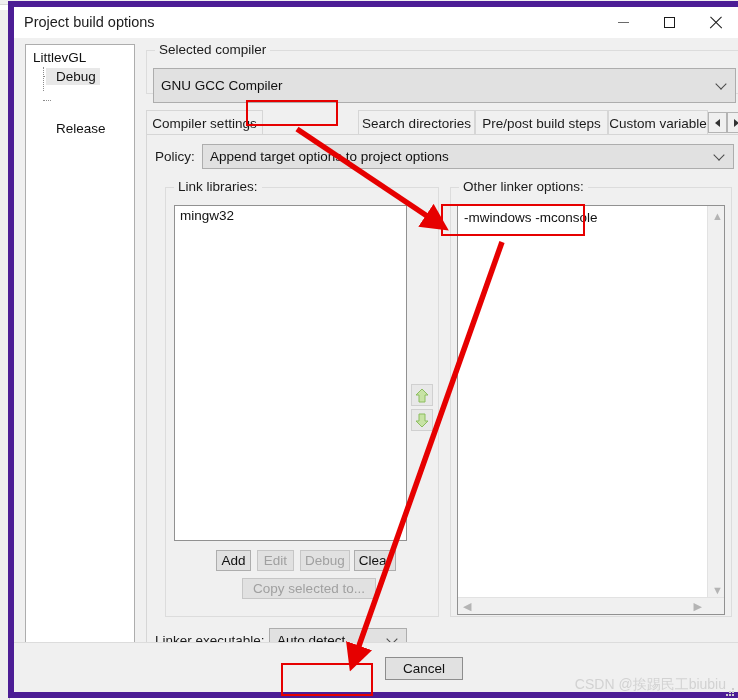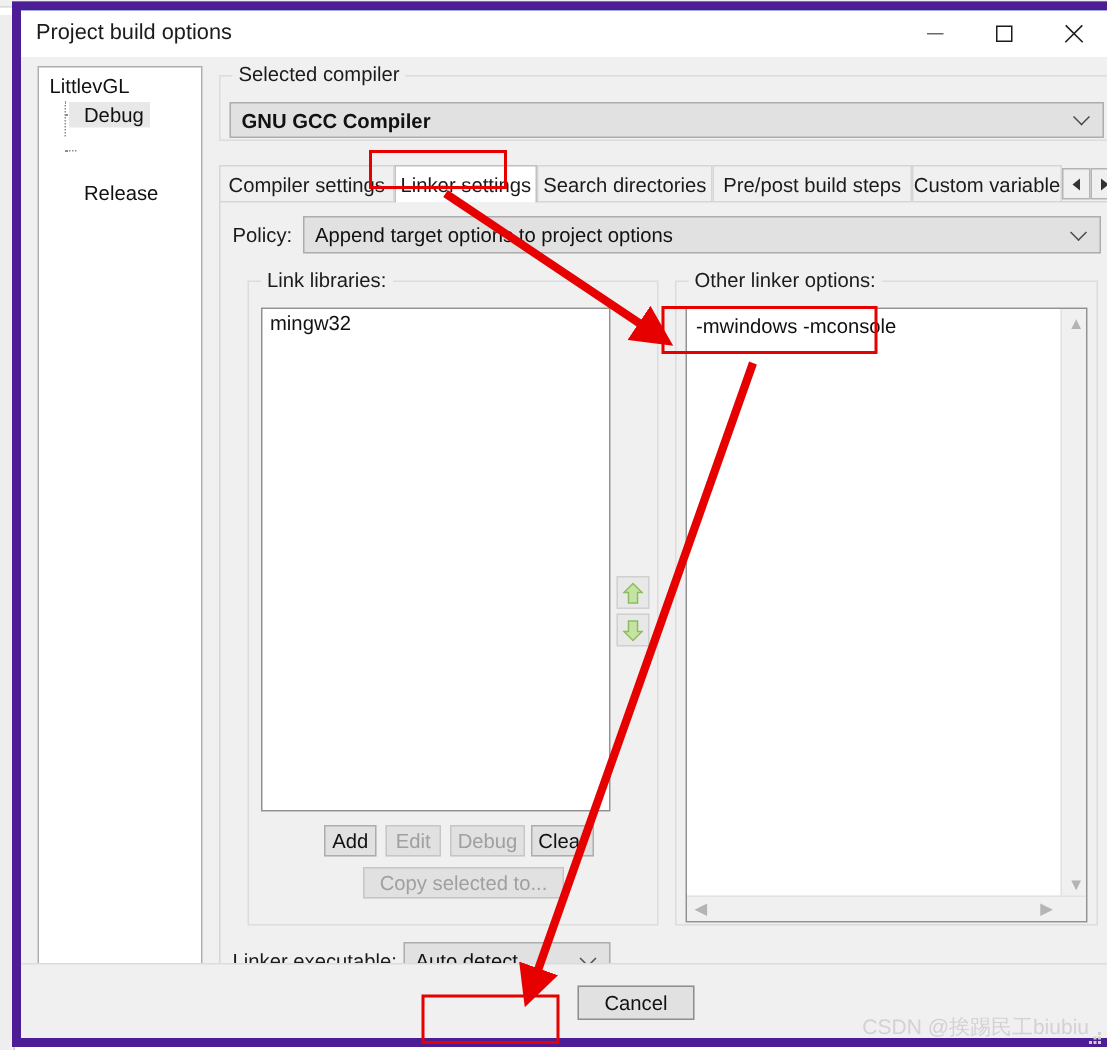--- a/index.html
+++ b/index.html
@@ -382,31 +382,28 @@
         <div class="tree-child sel" style="top:23px;">Debug</div>
         <div class="tree-tick" style="top:55px;"></div>
         <div class="tree-child" style="top:47px;margin-top:28px;">Release</div>
       </div>
 
       <div class="right">
 
         <div class="group" style="left:4px; top:12px; width:597px; height:44px;">
           <span class="legend">Selected compiler</span>
         </div>
-        <div class="combo" style="left:11px; top:30px; width:583px; height:24px;font-weight:bold;">
+        <div class="combo" style="left:11px; top:30px; width:583px; height:35px;">
           <span class="val">GNU GCC Compiler</span>
           <span class="chev"></span>
         </div>
 
         <div class="tabstrip">
           <div class="tab" style="left:0px; width:117px;align-items:center;">
             <span>Compiler settings</span>
-          </div>
-          <div class="tab active" style="left:117px; width:95px;">
-            <span>Linker settings</span>
           </div>
           <div class="tab" style="left:212px; width:117px;">
             <span>Search directories</span>
           </div>
           <div class="tab" style="left:329px; width:133px;">
             <span>Pre/post build steps</span>
           </div>
           <div class="tab" style="left:462px; width:100px;">
             <span>Custom variable</span>
           </div>

